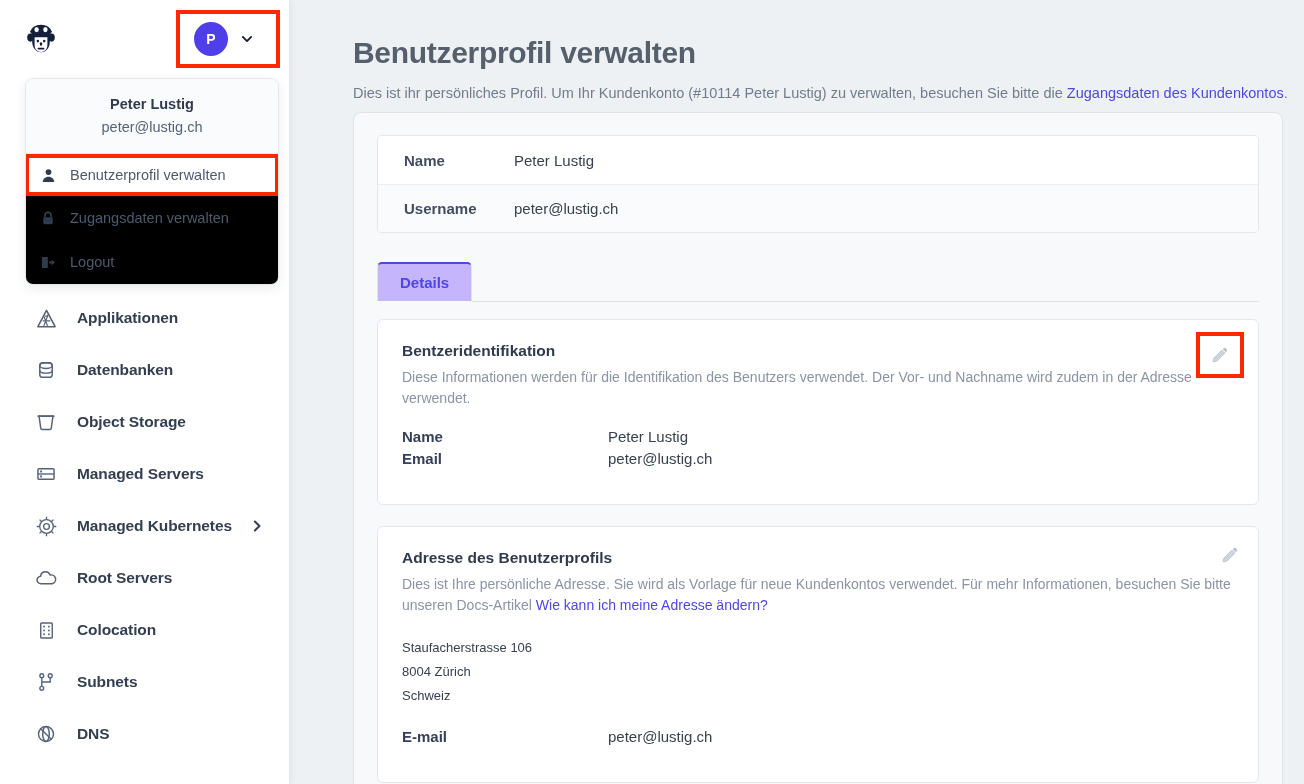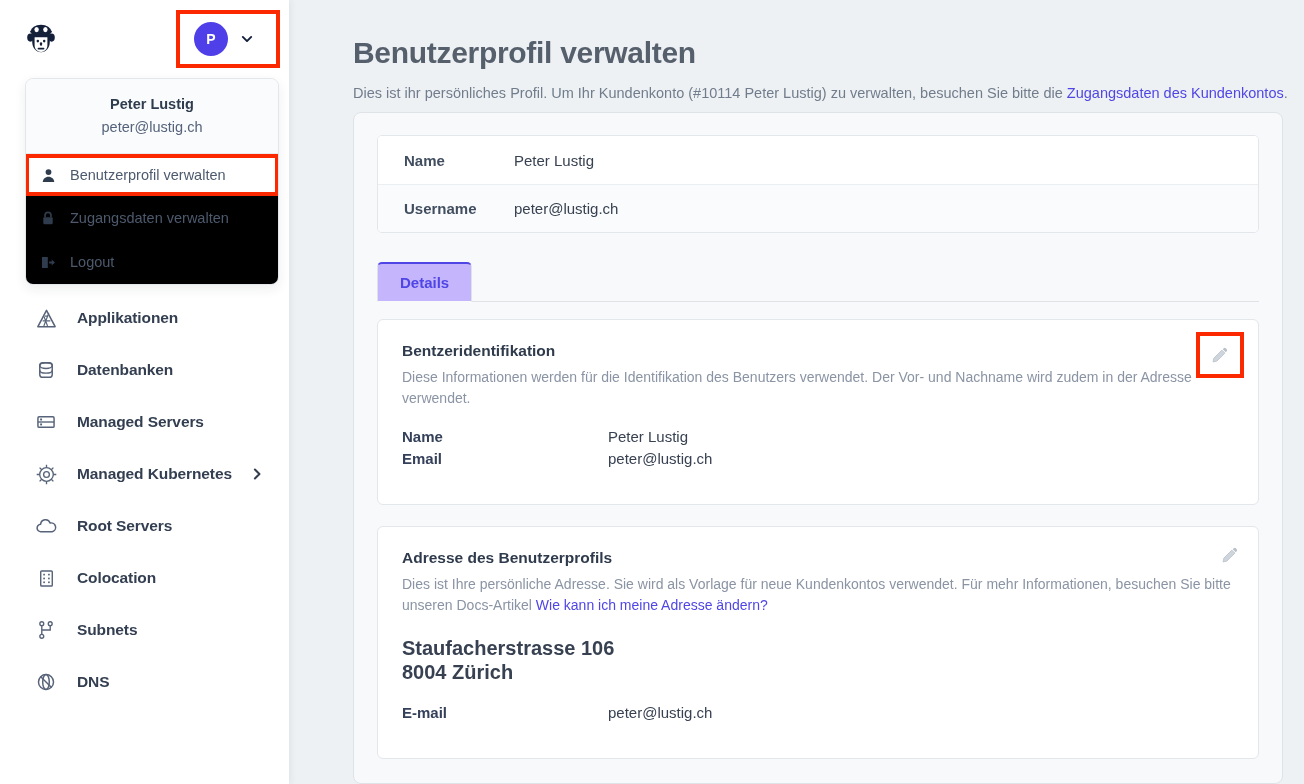--- a/index.html
+++ b/index.html
@@ -315,24 +315,23 @@
     font-weight: bold;
     color: #35415a;
   }
   .kv-val {
     font-size: 15px;
     color: #374151;
   }
 
   .addr-lines { margin-top: 20px; }
   .addr-line {
-    font-size: 20px;
+    font-size: 13px;
     color: #374151;
     line-height: 24px;
-    font-weight: bold;
   }
   .addr-mail {
     margin-top: 18px;
   }
 
   .edit-btn {
     position: absolute;
     right: 18px;
     top: 18px;
     width: 20px;
@@ -452,20 +451,29 @@
         <span class="nav-icon">
           <svg viewBox="0 0 24 24" width="22" height="22" aria-hidden="true">
             <rect x="5.2" y="4" width="13.6" height="16" rx="3.2" fill="none" stroke="#566378" stroke-width="1.6"></rect>
             <ellipse cx="12" cy="7.2" rx="6.8" ry="3.2" fill="none" stroke="#566378" stroke-width="1.6"></ellipse>
             <path d="M5.2 12.2c0 1.8 3 3.2 6.8 3.2s6.8-1.4 6.8-3.2" fill="none" stroke="#566378" stroke-width="1.5"></path>
           </svg>
         </span>
         <span class="nav-label">Datenbanken</span>
       </div>
 
+      <div class="nav-item">
+        <span class="nav-icon">
+          <svg viewBox="0 0 24 24" width="22" height="22" aria-hidden="true">
+            <path d="M4.4 5.6h15.2l-1.9 13.4a1.3 1.3 0 0 1-1.3 1.1H7.6a1.3 1.3 0 0 1-1.3-1.1z" fill="none" stroke="#566378" stroke-width="1.6" stroke-linejoin="round"></path>
+            <path d="M3.4 5.6h17.2" stroke="#566378" stroke-width="1.7" stroke-linecap="round"></path>
+          </svg>
+        </span>
+        <span class="nav-label">Object Storage</span>
+      </div>
 
       <div class="nav-item">
         <span class="nav-icon">
           <svg viewBox="0 0 24 24" width="22" height="22" aria-hidden="true">
             <rect x="3.2" y="6.2" width="17.6" height="11.6" rx="1.3" fill="none" stroke="#566378" stroke-width="1.6"></rect>
             <path d="M3.2 12h17.6" stroke="#566378" stroke-width="1.5"></path>
             <rect x="5.6" y="8.2" width="2.1" height="2.1" fill="#566378"></rect>
             <rect x="5.6" y="13.6" width="2.1" height="2.1" fill="#566378"></rect>
           </svg>
         </span>
@@ -604,20 +612,21 @@
                 <path d="M12.1 4.6 15.4 7.9 6.5 16.8l-4.2.9.9-4.2z" fill="#cfd5dc" stroke="#b9c0c9" stroke-width="0.9"></path>
               </svg>
             </span>
           </button>
           <div class="card-title">Adresse des Benutzerprofils</div>
           <div class="card-desc"><span>Dies ist Ihre persönliche Adresse. Sie wird als Vorlage für neue Kundenkontos verwendet. Für mehr Informationen, besuchen Sie bitte unseren Docs-Artikel </span><a href="#">Wie kann ich meine Adresse ändern?</a></div>
 
           <div class="addr-lines">
             <div class="addr-line">Staufacherstrasse 106</div>
             <div class="addr-line">8004 Zürich</div>
+            <div class="addr-line">Schweiz</div>
           </div>
 
           <div class="kv-row addr-mail">
             <div class="kv-key">E-mail</div>
             <div class="kv-val">peter@lustig.ch</div>
           </div>
         </div>
 
       </div>
     </section>

